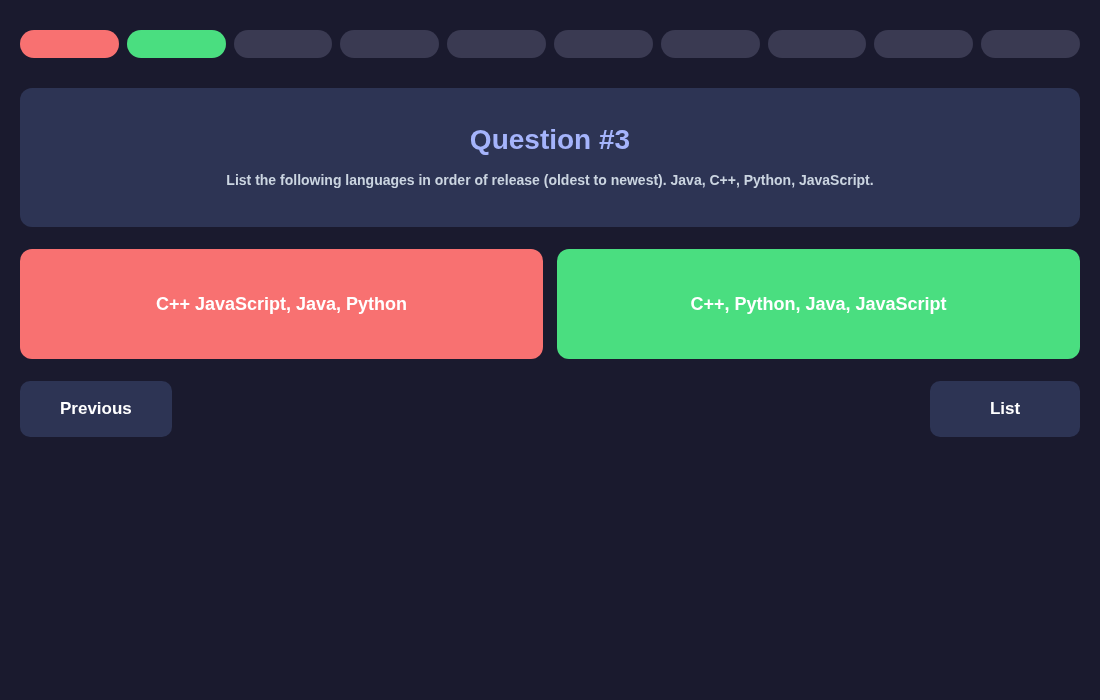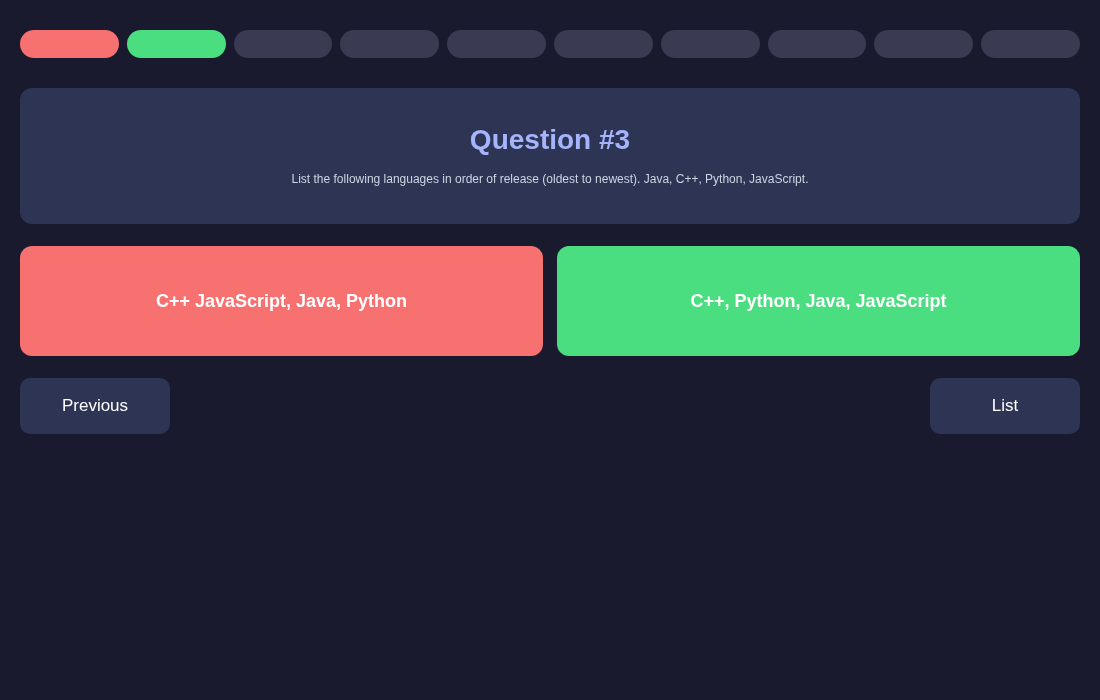--- a/index.html
+++ b/index.html
@@ -57,23 +57,24 @@
     }
 
     .question-title {
       font-size: 28px;
       font-weight: 700;
       color: #a5b4fc;
       margin-bottom: 14px;
     }
 
     .question-text {
-      font-size: 12px;
+      font-size: 14px;
       color: #cbd5e1;
       line-height: 1.5;
+      font-weight: bold;
     }
 
     .answers-grid {
       display: grid;
       grid-template-columns: 1fr 1fr;
       gap: 14px;
       width: 100%;
       max-width: 1060px;
       margin-bottom: 22px;
     }
@@ -111,21 +112,21 @@
     }
 
     .nav-btn {
       background-color: #2d3454;
       color: #ffffff;
       border: none;
       border-radius: 10px;
       padding: 0 40px;
       height: 56px;
       font-size: 17px;
-      font-weight: 400;
+      font-weight: 700;
       cursor: pointer;
       min-width: 150px;
       transition: background-color 0.15s;
     }
   </style>
 </head>
 <body>
 
 <div class="progress-bar">
     <div class="progress-dot completed"></div>

